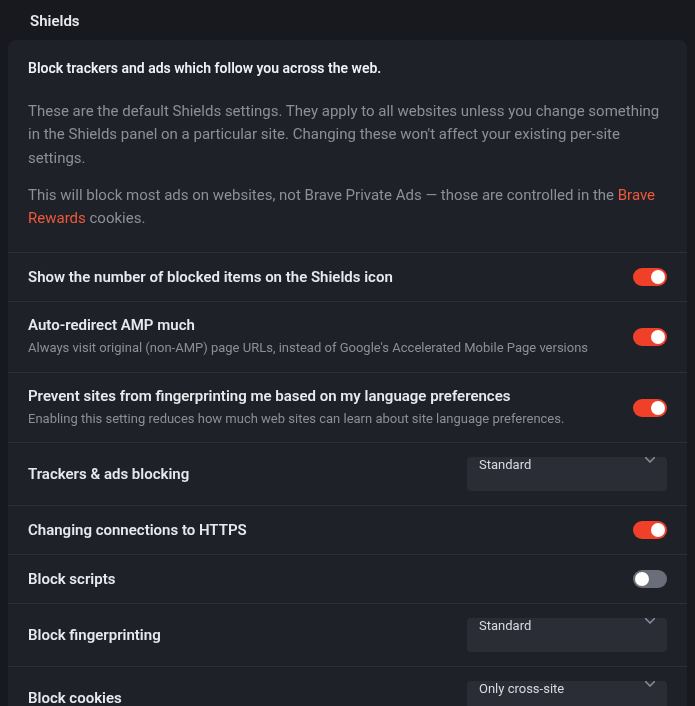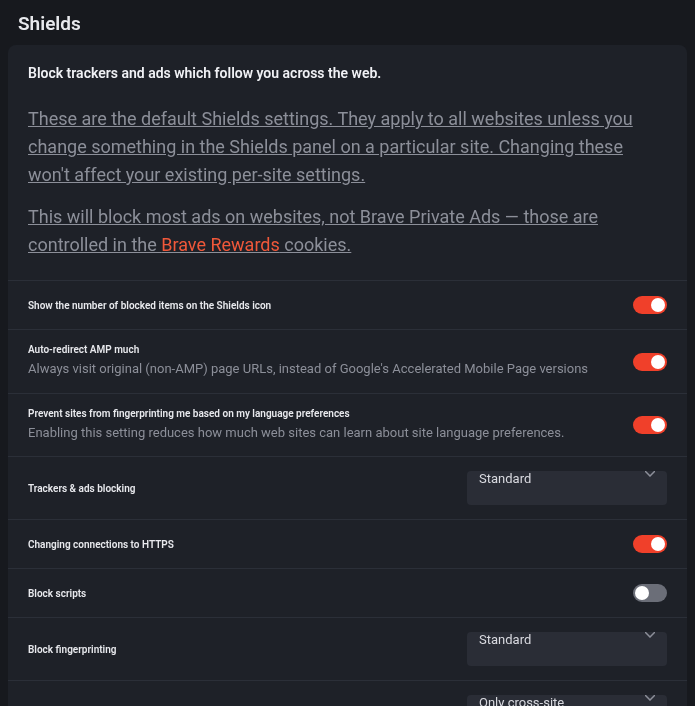--- a/index.html
+++ b/index.html
@@ -10,43 +10,42 @@
     body {
       background: #17191e;
       font-family: -apple-system, BlinkMacSystemFont, "Segoe UI", Roboto, Helvetica, Arial, sans-serif;
       color: #c5c7ce;
       width: 695px;
       height: 706px;
       overflow: hidden;
     }
     .page-title {
       color: #e8e9ed;
-      font-size: 19px;
+      font-size: 15px;
       font-weight: 600;
-      padding: 12px 18px 10px;
+      padding: 12px 30px 10px;
     }
     .panel {
       background: #1e2128;
       border-radius: 8px;
       margin: 0 8px;
     }
     .intro {
       padding: 20px 20px 22px;
     }
     .intro-title {
       color: #f0f1f5;
       font-size: 14px;
       font-weight: 600;
       margin-bottom: 24px;
     }
     .intro-text {
       color: #8c8f99;
-      font-size: 18px;
+      font-size: 15px;
       line-height: 1.55;
-      text-decoration: underline;
     }
     .intro-text + .intro-text {
       margin-top: 14px;
     }
     .link {
       color: #f0583a;
       text-decoration: none;
     }
     .row {
       display: flex;
@@ -58,21 +57,21 @@
     }
     .row-tall {
       padding: 16px 20px;
     }
     .row-text {
       flex: 1 1 auto;
       padding-right: 16px;
     }
     .row-title {
       color: #e8e9ed;
-      font-size: 10px;
+      font-size: 15px;
       font-weight: 600;
     }
     .row-sub {
       color: #8c8f99;
       font-size: 13px;
       line-height: 1.5;
       margin-top: 4px;
     }
     .toggle {
       position: relative;

